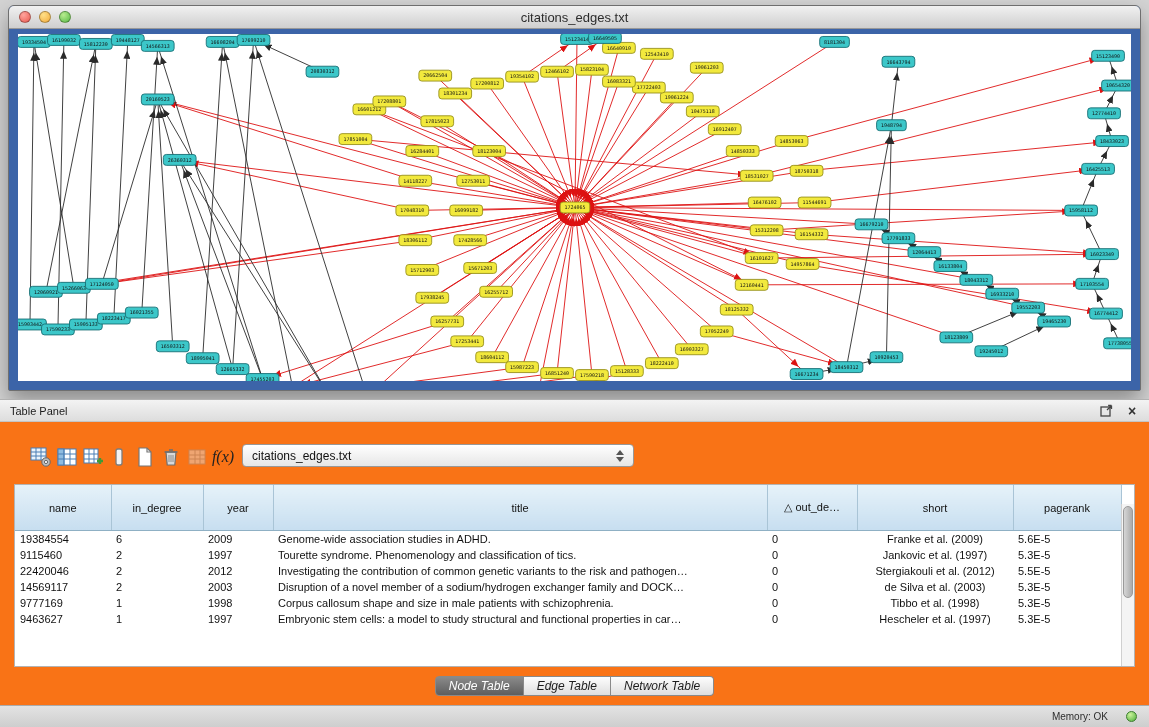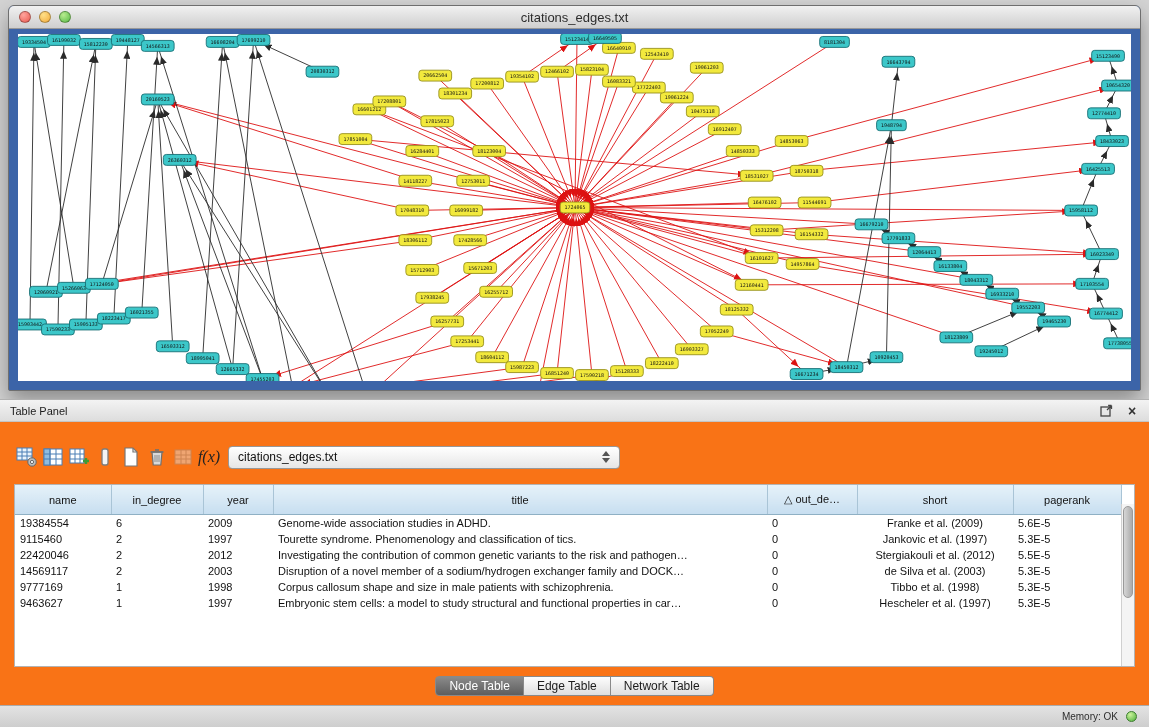--- a/index.html
+++ b/index.html
@@ -38,21 +38,21 @@
   .panel-header {
     height:22px; display:flex; align-items:center; padding:0 10px;
     font-size:11px; color:#1c1c1c;
     background:linear-gradient(#f3f3f3,#dddddd); border-bottom:1px solid #c4c4c4;
   }
   .panel-header .spacer { flex:1; }
   .panel-icons { display:flex; align-items:center; gap:12px; }
   .panel-icons .pi { width:14px; height:14px; display:flex; align-items:center; justify-content:center; color:#333; }
   .close-x { font-size:14px; font-weight:bold; color:#222; line-height:1; }
 
-  .toolbar { display:flex; align-items:center; gap:0; padding:22px 0 6px 14px; }
+  .toolbar { display:flex; align-items:flex-start; gap:0; padding:22px 0 6px 28px; }
   .tb-icon { width:26px; height:26px; display:flex; align-items:center; justify-content:center; }
   .tb-icon.disabled { opacity:.45; }
   .fx { font-family:"Liberation Serif", serif; font-style:italic; font-size:16px; color:#222; padding:0 4px; }
   .dropdown {
     width:392px; height:23px; margin-left:6px;
     border:1px solid #989898; border-radius:4px;
     background:linear-gradient(#ffffff,#e6e6e6);
     display:flex; align-items:center; padding:0 9px; font-size:12px; color:#111;
     box-shadow:inset 0 1px 0 #fff;
   }
@@ -63,51 +63,51 @@
 
   .table-wrap {
     position:absolute; left:14px; right:14px; top:84px; bottom:38px;
     background:#fff; border:1px solid #b3b3b3; overflow:hidden;
   }
   table.data { border-collapse:collapse; table-layout:fixed; width:1106px; font-size:11px; }
   thead th {
     height:26px; font-weight:normal; color:#111; text-align:center;
     background:linear-gradient(#e6f2f9,#c7def0);
     border-right:1px solid #a9c4d6; border-bottom:1px solid #8fb0c4;
-    overflow:hidden; white-space:nowrap; padding:8px 3px;
+    overflow:hidden; white-space:nowrap; padding:16px 3px;
   }
   tbody td {
     height:16px; padding:0 5px; color:#111; white-space:nowrap;
     overflow:hidden; text-overflow:ellipsis;
   }
   tbody td.center { text-align:center; }
   .vscroll {
     position:absolute; top:19px; right:0; bottom:0; width:13px;
     background:#f4f4f4; border-left:1px solid #d0d0d0;
   }
   .vthumb {
     position:absolute; top:2px; left:1px; width:10px; height:92px;
     border:1px solid #9a9a9a; border-radius:6px;
     background:linear-gradient(90deg,#d6d6d6,#ababab);
   }
 
-  .tabs { position:absolute; bottom:9px; left:0; right:0; display:flex; justify-content:center; }
+  .tabs { position:absolute; bottom:9px; left:0; right:0; display:flex; justify-content:center;font-style:italic; }
   .tab {
     height:20px; padding:0 13px; font-size:12px; color:#1c1c1c;
     display:flex; align-items:center; border:1px solid #898989; border-left:none;
     background:linear-gradient(#fdfdfd,#dedede); cursor:default;
   }
   .tab:first-child { border-left:1px solid #898989; border-radius:4px 0 0 4px; }
   .tab:last-child  { border-radius:0 4px 4px 0; }
   .tab.active { background:linear-gradient(#8a8a8a,#5e5e5e); color:#fff; }
 
   .status-bar {
     position:absolute; left:0; bottom:0; width:1149px; height:22px;
     background:linear-gradient(#e3e3e3,#cecece); border-top:1px solid #ababab;
-    display:flex; align-items:center; justify-content:flex-end; gap:8px;
+    display:flex; align-items:center; justify-content:flex-end; gap:18px;
     padding-right:12px; font-size:10px; color:#2e2e2e;
   }
   .mem-dot {
     width:11px; height:11px; border-radius:50%;
     background:radial-gradient(circle at 35% 30%, #ccf39e, #4dae3a);
     border:1px solid #3c7d2e;
   }
 </style>
 </head>
 <body>

